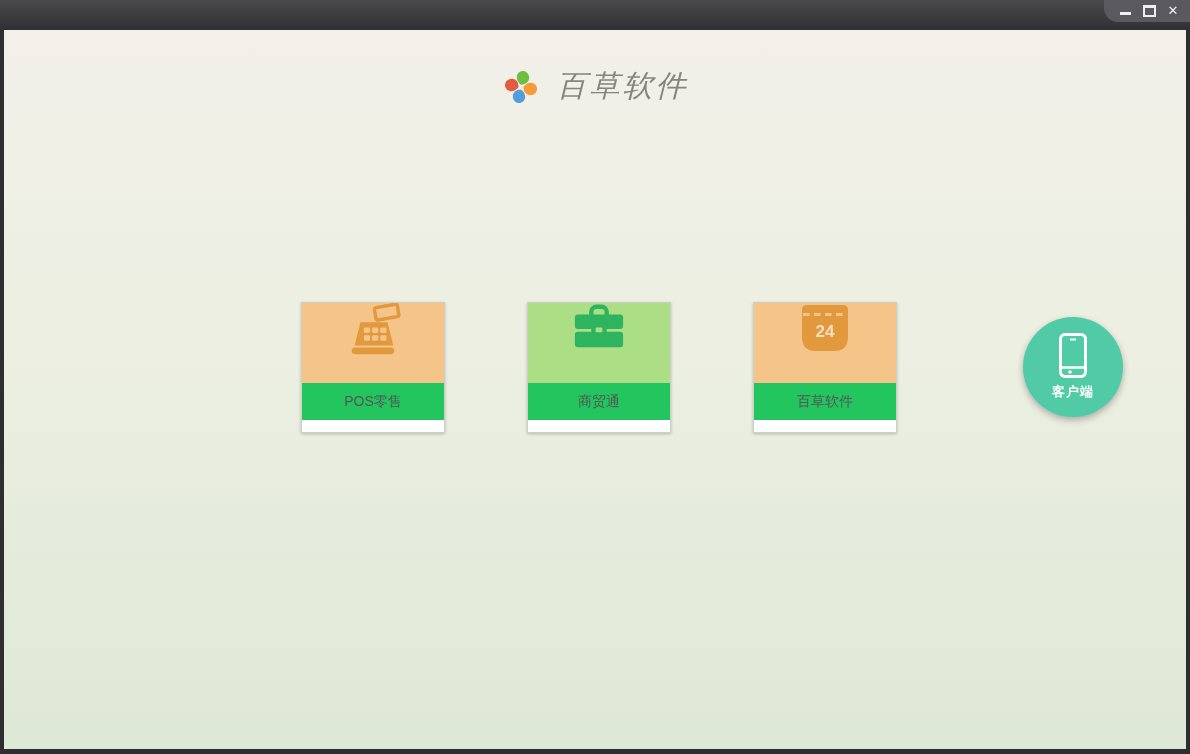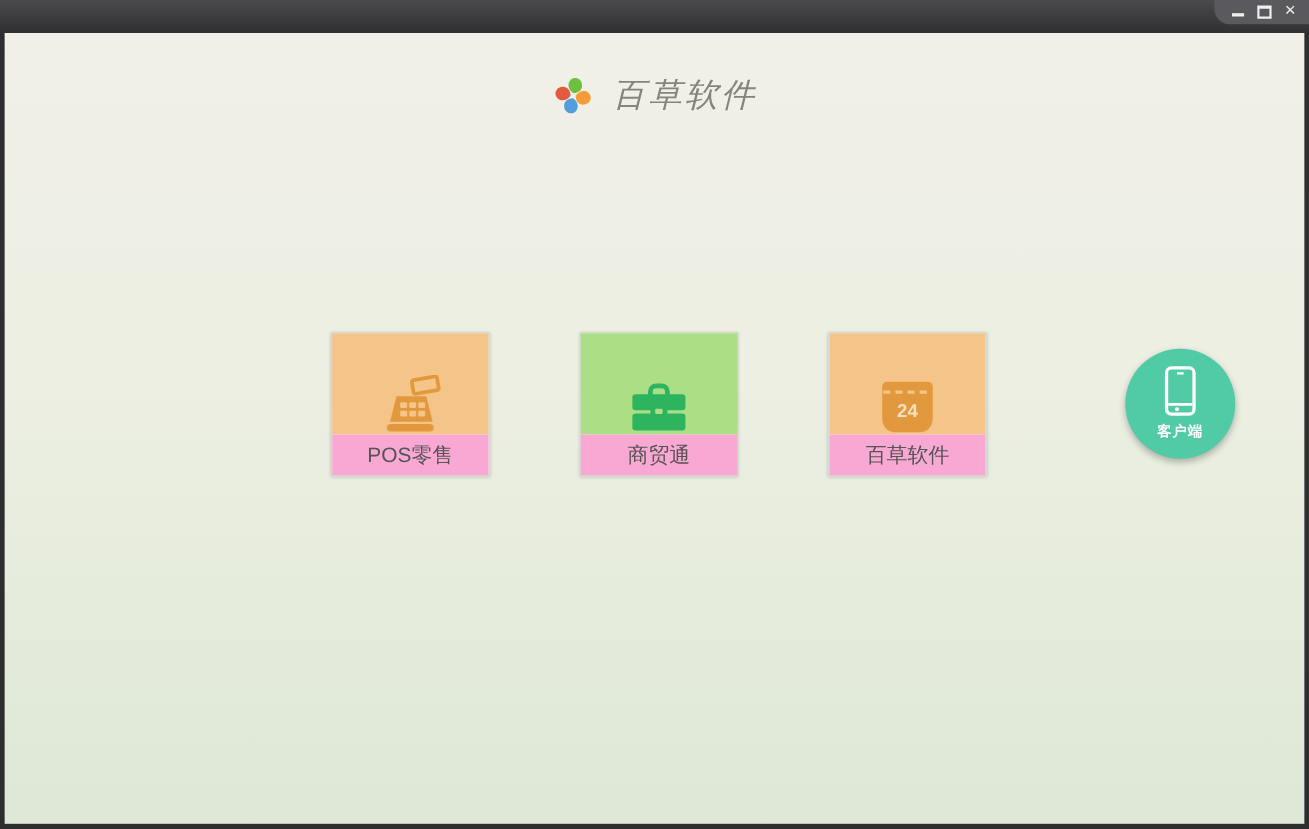--- a/index.html
+++ b/index.html
@@ -35,24 +35,24 @@
     font-family:"DejaVu Serif","Liberation Serif",serif;
     font-size:30px;color:#87847e;letter-spacing:3px;font-style:italic;
   }
   
   .card{
     position:absolute;top:272px;width:144px;height:131px;box-sizing:border-box;
     background:#ffffff;border:1px solid #cfcfc8;
     box-shadow:0 1px 3px rgba(0,0,0,.22);cursor:pointer;
   }
   .card-1{left:297px;}  .card-2{left:523px;}  .card-3{left:749px;}
-  .card-top{height:92px;display:flex;align-items:flex-end;justify-content:center;}
+  .card-top{height:80px;display:flex;align-items:flex-start;justify-content:center;}
   .card-label{
     height:37px;display:flex;align-items:center;justify-content:center;
-    font-size:19px;color:#555555;background:#f9a8d4;
+    font-size:14px;color:#555555;background:#22c55e;
   }
   
   .client-circle{
     position:absolute;left:1019px;top:287px;width:100px;height:100px;border-radius:50%;
     display:flex;flex-direction:column;align-items:center;
     box-shadow:0 3px 7px rgba(0,0,0,.28);cursor:pointer;
   }
   .client-circle .phone{margin-top:15px;}
   .client-label{color:#ffffff;font-size:13px;font-weight:bold;margin-top:3px;letter-spacing:1px;}
   .icon{display:inline-flex;}

